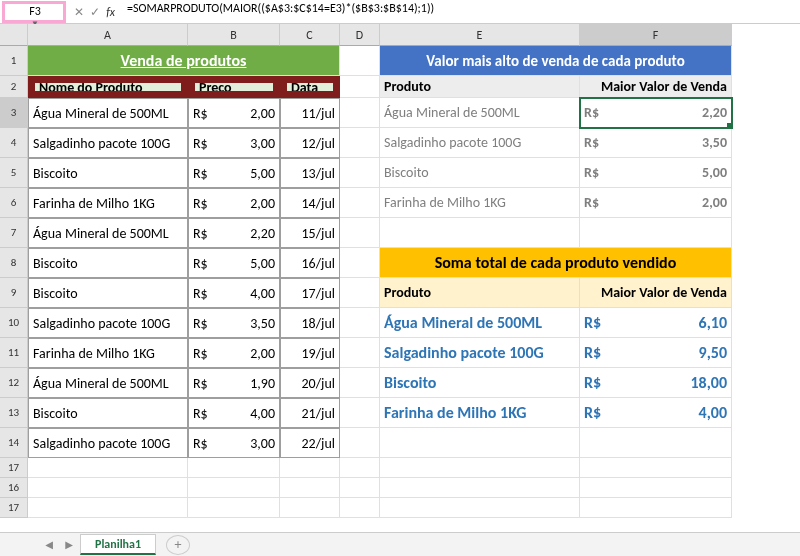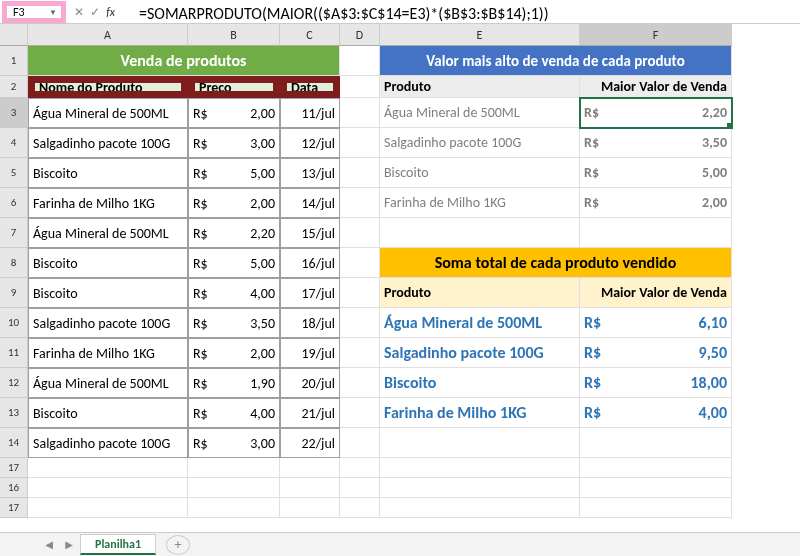--- a/index.html
+++ b/index.html
@@ -1,23 +1,23 @@
 <!DOCTYPE html>
 <html><head>
 <meta charset="utf-8">
 <style>
   * { box-sizing: border-box; margin: 0; padding: 0; }
   body { font-family: Calibri, sans-serif; font-size: 12px; background: #fff; color: #000; overflow: hidden; }
 
   .formula-bar { display: flex; align-items: center; height: 24px; border-bottom: 1px solid #ccc; }
-  .name-box { width: 64px; height: 22px; border: 5px solid #f9a8d4; margin: 8px 2px; display: flex; align-items: center; padding: 0 4px 0 6px; font-size: 12px; justify-content: space-between; }
+  .name-box { width: 64px; height: 22px; border: 3px solid #f9a8d4; margin: 8px 2px; display: flex; align-items: center; padding: 0 4px 0 6px; font-size: 12px; justify-content: space-between; flex-direction: column; }
   .name-box .dd { font-size: 8px; color: #666; }
   .fx-tools { display: flex; align-items: center; gap: 6px; padding: 0 6px; color: #888; font-size: 12px; }
   .fx-tools .fx { font-style: italic; color: #333; }
-  .formula-input { flex: 1; padding: 0 6px; font-size: 16px; height: 22px; display: flex; align-items: flex-end; margin-left: 12px; }
+  .formula-input { flex: 1; padding: 0 6px; font-size: 12px; height: 22px; display: flex; align-items: flex-start; }
 
   .grid-wrap { display: flex; }
   .row-hdr-col { display: flex; flex-direction: column; }
   .corner { width: 28px; height: 22px; background: #e6e6e6; border-right: 1px solid #ccc; border-bottom: 1px solid #aaa; }
   .row-hdr { width: 28px; background: #e6e6e6; border-right: 1px solid #ccc; border-bottom: 1px solid #ccc; display: flex; align-items: center; justify-content: center; font-size: 11px; color: #333; }
   .row-h1 { height: 22px; }
   .row-h0 { height: 30px; }
   .row-h00 { height: 30px; }
   .row-h15 { height: 20px; }
   .row-hdr.sel { background: #ccc; }
@@ -38,21 +38,21 @@
   .colD { width: 40px; }
   .colE { width: 200px; }
   .colF { width: 152px; }
   .colF-price { display:flex; justify-content: space-between; }
 
   .h0 { height: 30px; }
   .h00 { height: 30px; }
   .h1 { height: 22px; }
   .h15 { height: 20px; }
 
-  .title-green { background: #70ad47; color: #fff; font-weight: bold; font-size: 16px; justify-content: center; }
+  .title-green { background: #70ad47; color: #fff; font-weight: bold; font-size: 16px; justify-content: center; text-decoration: underline; }
   .hdr-green { background: #e2efda; font-weight: bold; border: 7px solid #7f1d1d; font-size: 14px; }
 
   .title-blue { background: #4472c4; color: #fff; font-weight: bold; font-size: 15px; justify-content: center; }
   .hdr-grey { background: #ededed; font-weight: bold; font-size: 14px; }
   .grey-text { color: #7f7f7f; }
   .title-orange { background: #ffc000; color: #000; font-weight: bold; font-size: 16px; justify-content: center; }
   .hdr-yellow { background: #fff2cc; font-weight: bold; font-size: 14px; }
   .blue-text { color: #2e75b6; font-weight: bold; font-size: 16px; }
   .blue-price { display:flex; justify-content: space-between; }
 

